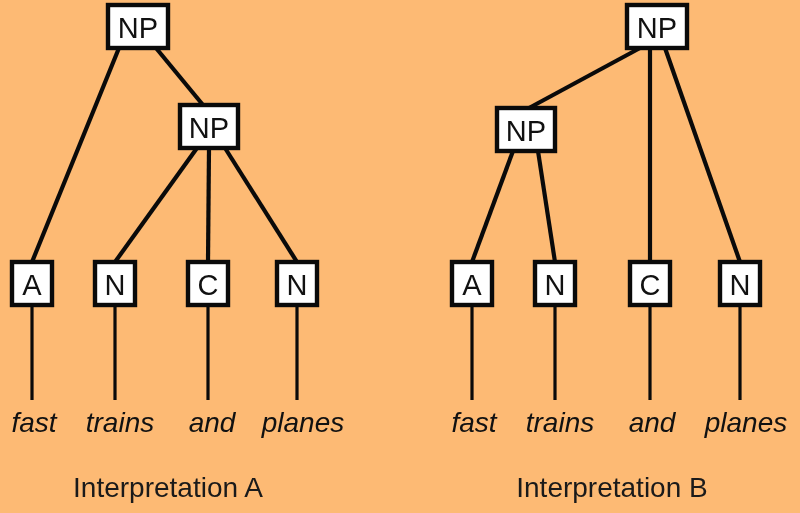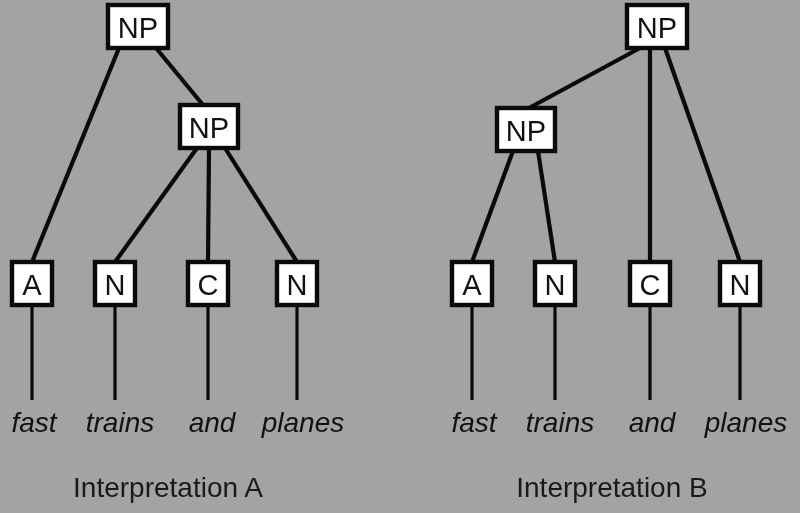--- a/index.html
+++ b/index.html
@@ -10,21 +10,21 @@
   body {
     width: 800px;
     height: 513px;
     overflow: hidden;
     font-family: "Liberation Sans", sans-serif;
   }
   #canvas {
     position: relative;
     width: 800px;
     height: 513px;
-    background: #a3a3a3;
+    background: #fdba74;
   }
   svg.tree-layer {
     position: absolute;
     left: 0;
     top: 0;
     width: 800px;
     height: 513px;
   }
   .edge {
     stroke: #0a0a0a;

